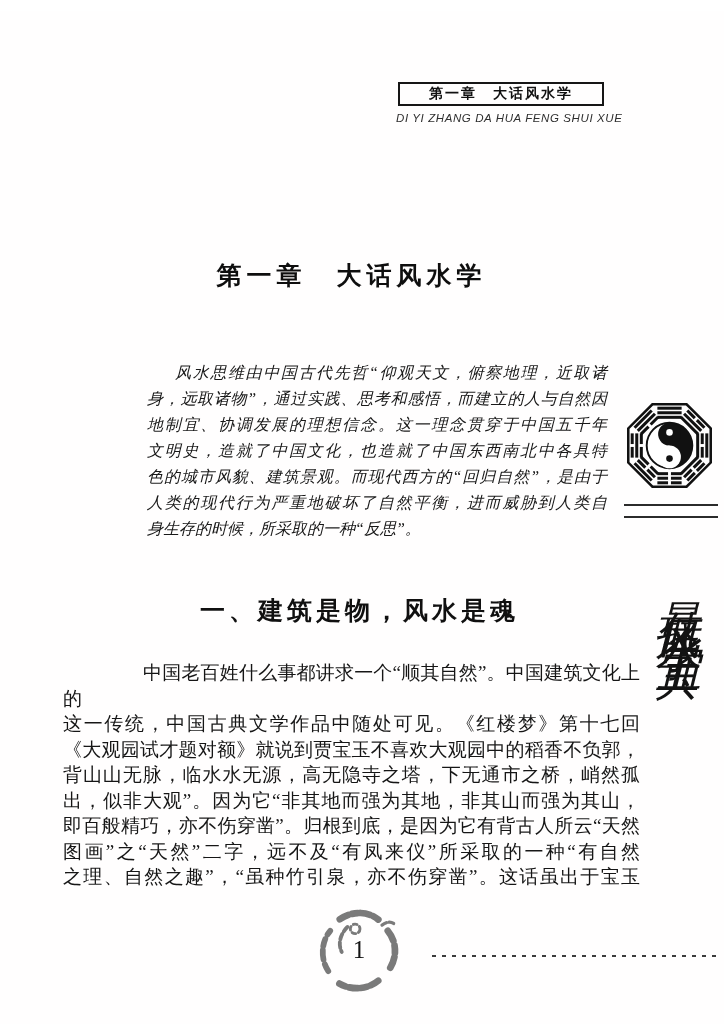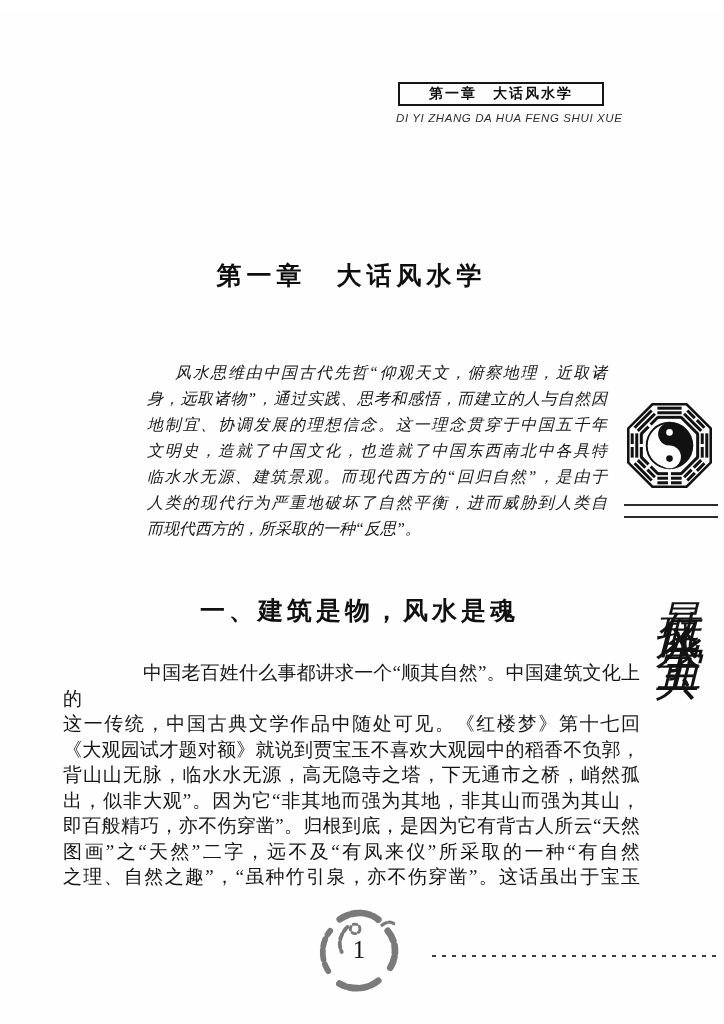--- a/index.html
+++ b/index.html
@@ -82,23 +82,23 @@
   </div>
   <div class="romanization">DI YI ZHANG DA HUA FENG SHUI XUE</div>
 
   <h1 class="chapter-title">第一章　大话风水学</h1>
 
   <section class="intro">
     <div class="iline jline indent">风水思维由中国古代先哲“仰观天文，俯察地理，近取诸</div>
     <div class="iline jline">身，远取诸物”，通过实践、思考和感悟，而建立的人与自然因</div>
     <div class="iline jline">地制宜、协调发展的理想信念。这一理念贯穿于中国五千年</div>
     <div class="iline jline">文明史，造就了中国文化，也造就了中国东西南北中各具特</div>
-    <div class="iline jline">临水水无源、建筑景观。而现代西方的“回归自然”，是由于</div>
+    <div class="iline jline">色的城市风貌、建筑景观。而现代西方的“回归自然”，是由于</div>
     <div class="iline jline">人类的现代行为严重地破坏了自然平衡，进而威胁到人类自</div>
-    <div class="iline">而现代西方的，所采取的一种“反思”。</div>
+    <div class="iline">身生存的时候，所采取的一种“反思”。</div>
   </section>
 
   <div class="bagua">
     <svg viewBox="0 0 100 100" width="97" height="97" aria-hidden="true">
       <polygon points="92.5,32.4 67.6,7.5 32.4,7.5 7.5,32.4 7.5,67.6 32.4,92.5 67.6,92.5 92.5,67.6" fill="none" stroke="#111" stroke-width="2.6"></polygon>
       <g fill="#111">
         <g transform="rotate(0 50 50)">
           <rect x="37.5" y="10" width="25" height="3.1"></rect>
             <rect x="37.5" y="14.7" width="25" height="3.1"></rect>
             <rect x="37.5" y="19.4" width="25" height="3.1"></rect>

